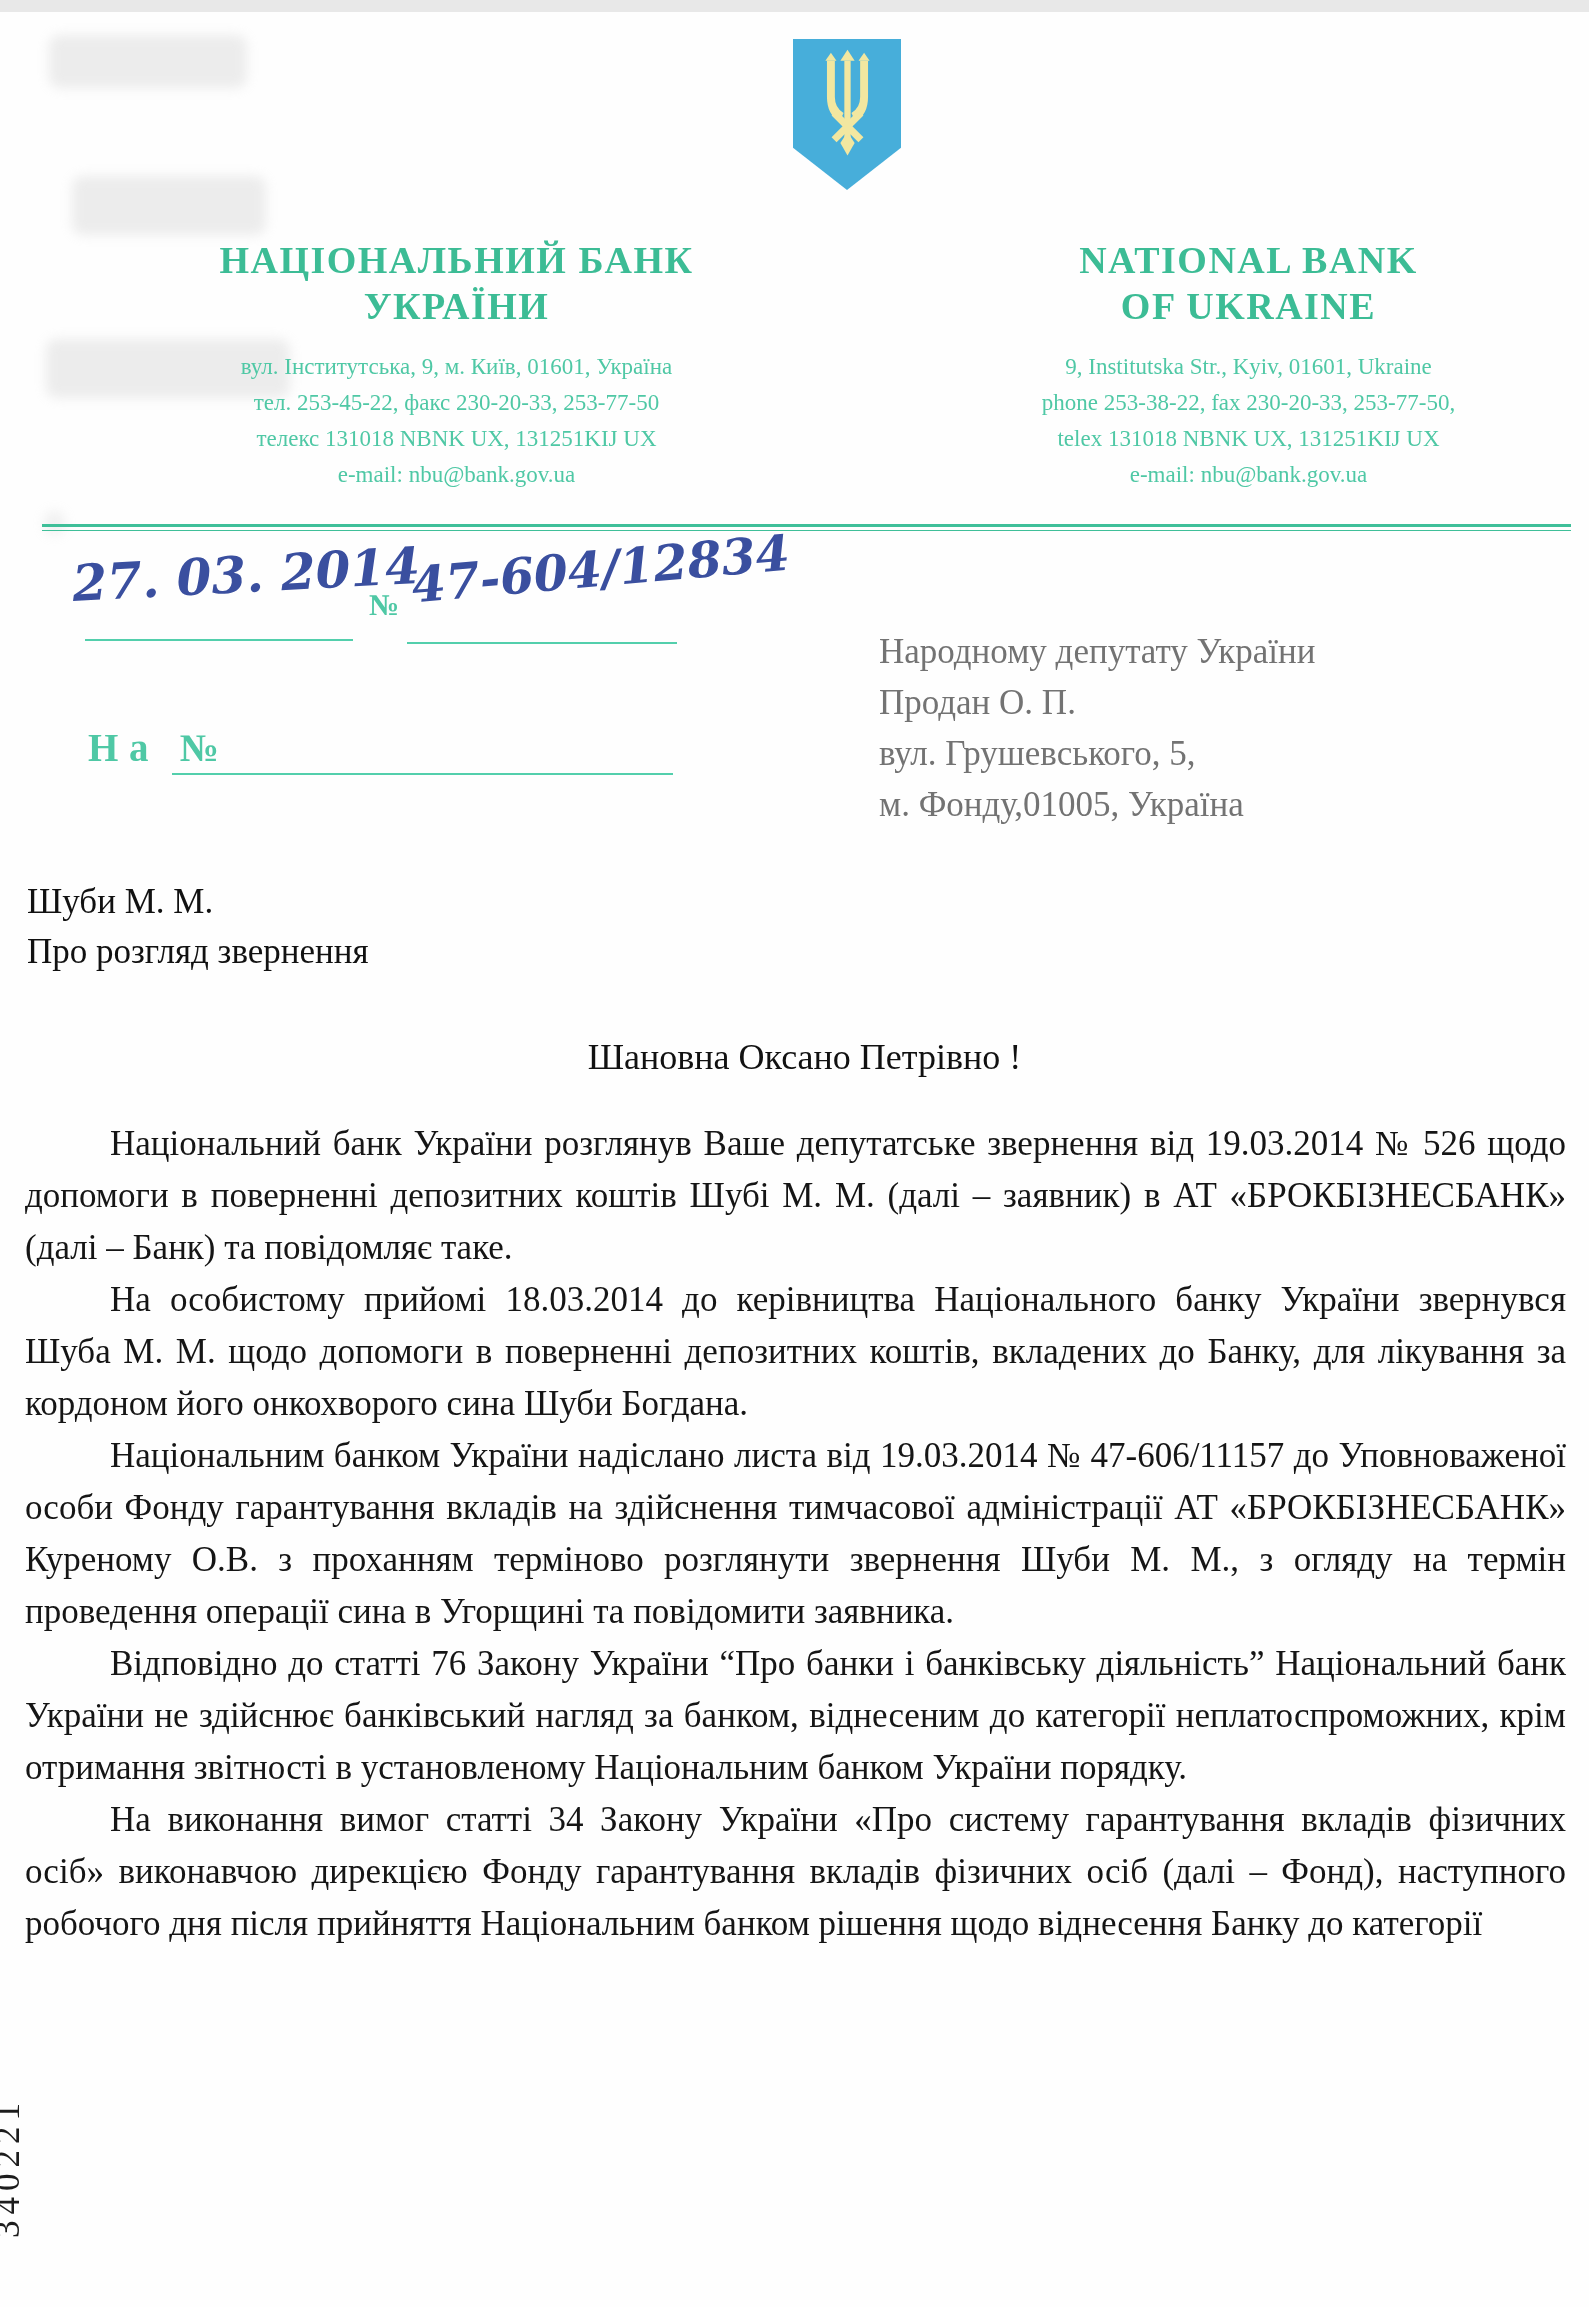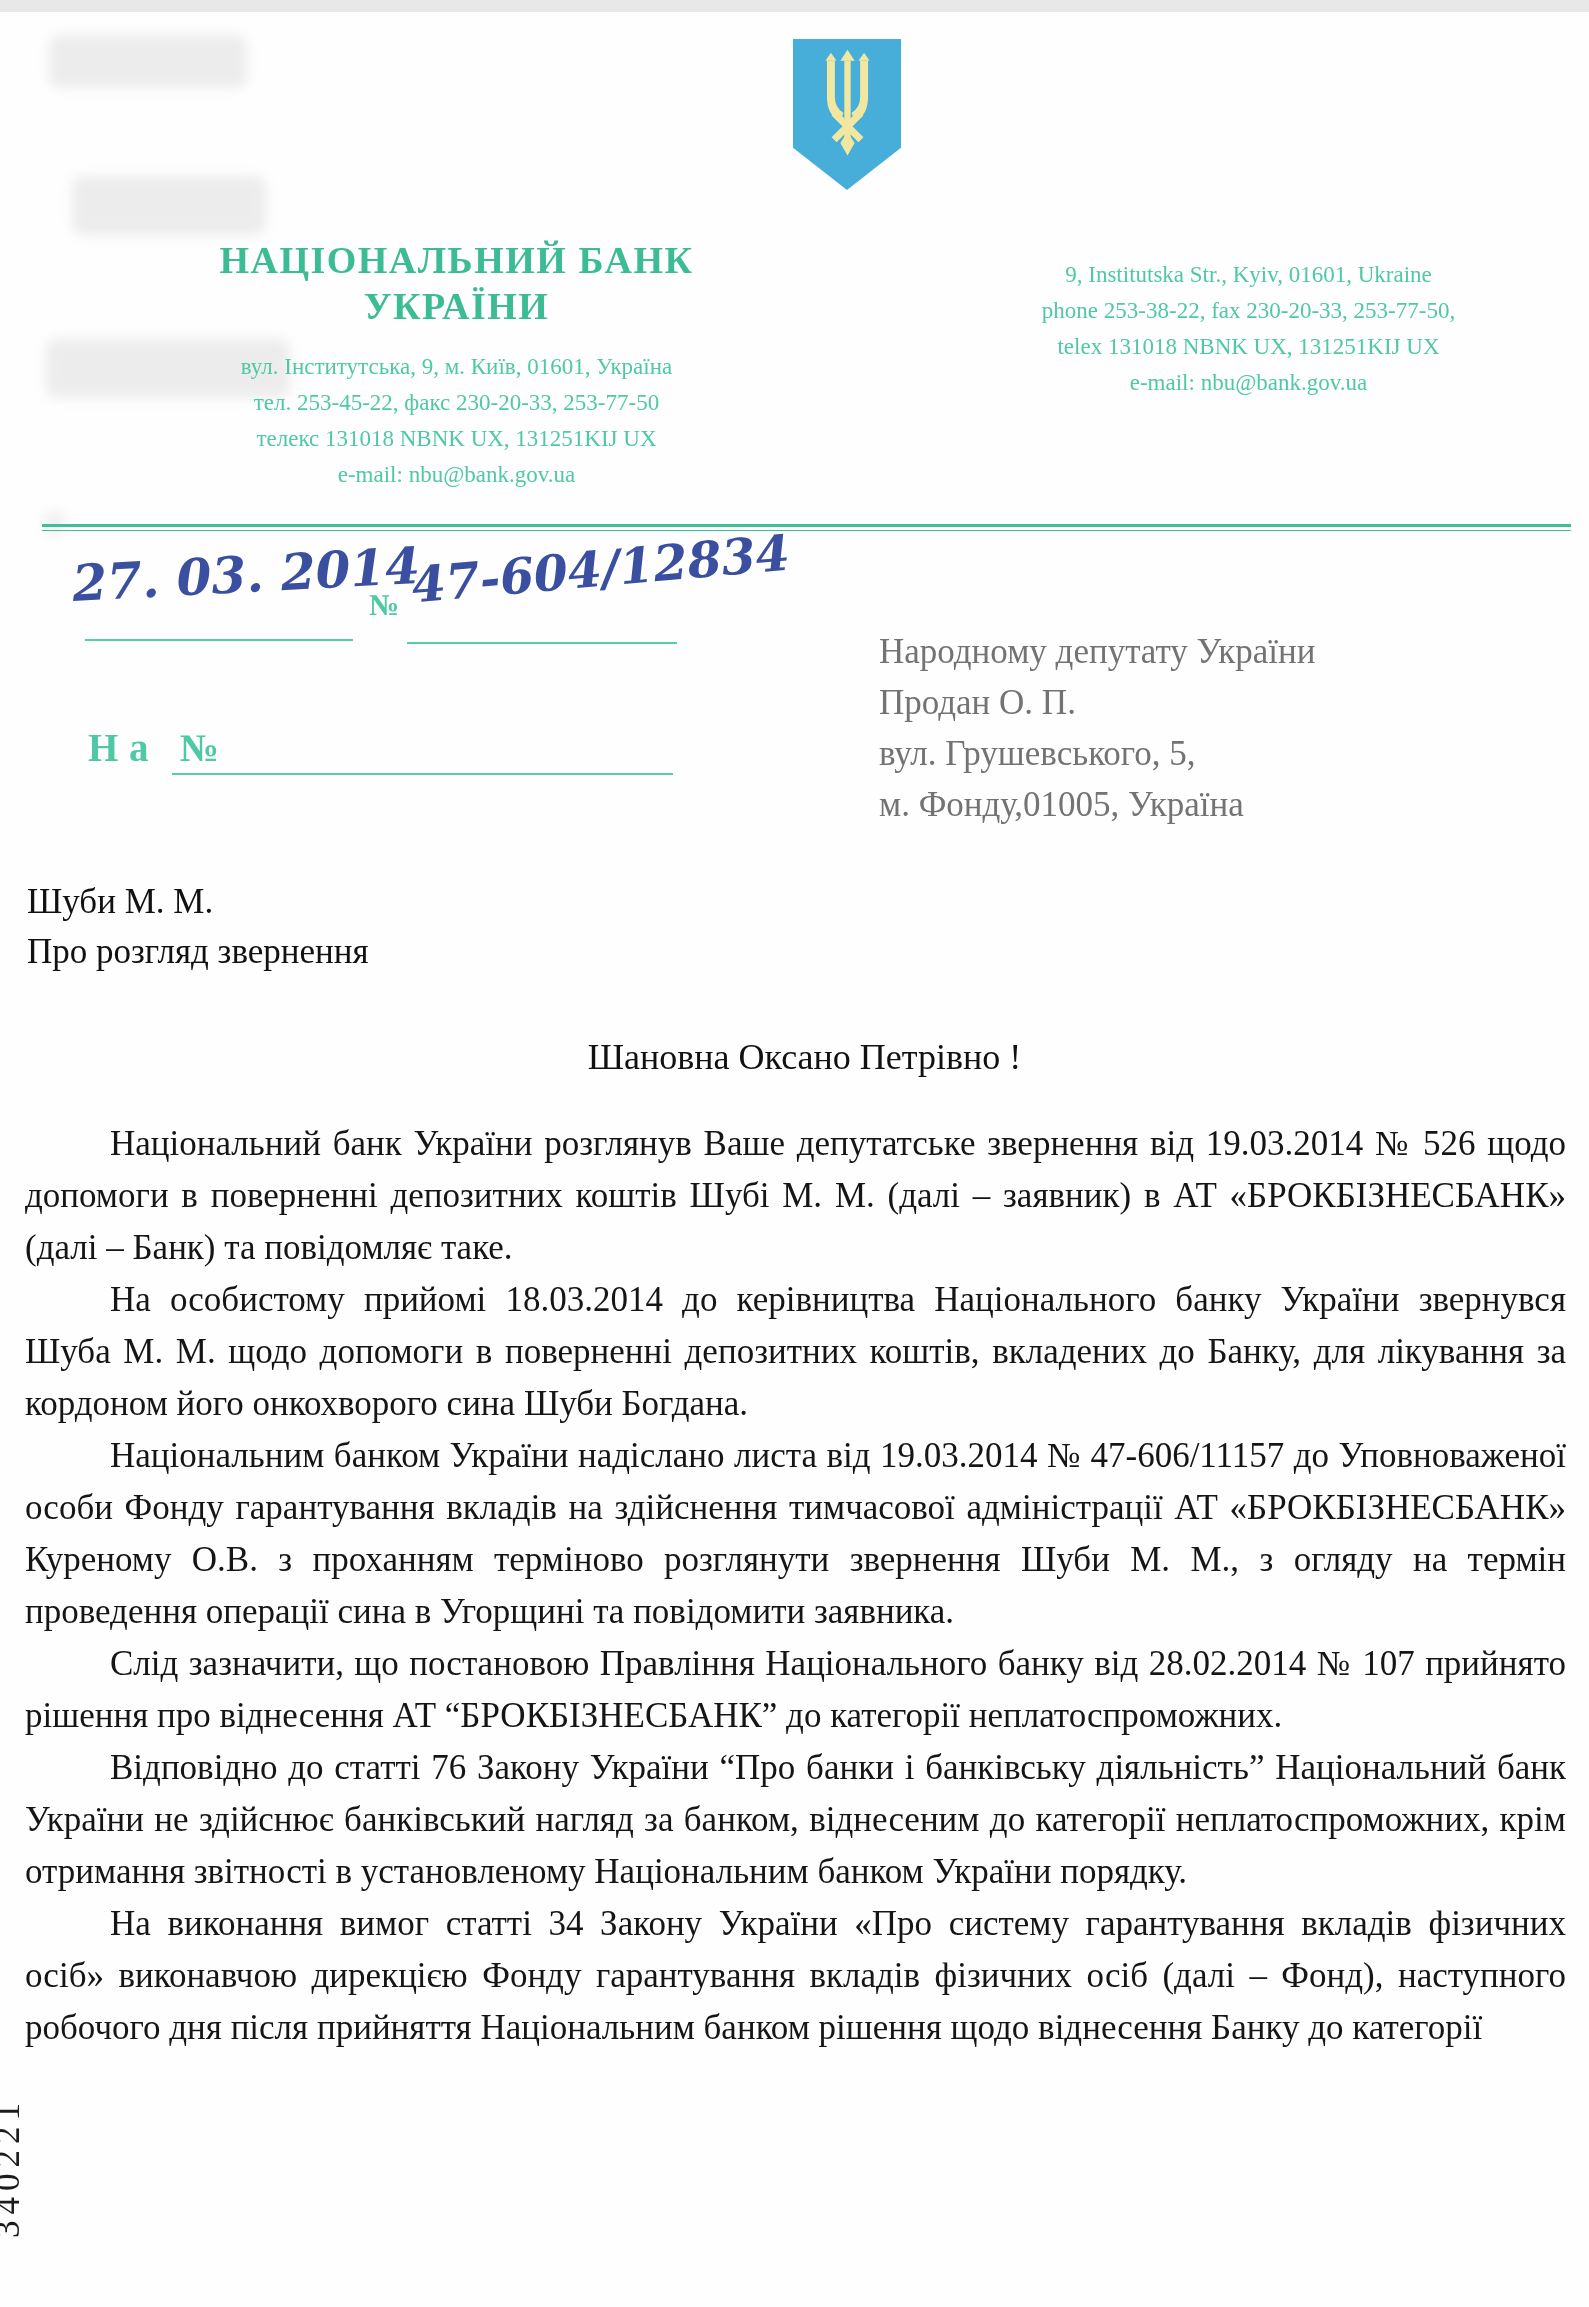--- a/index.html
+++ b/index.html
@@ -80,20 +80,22 @@
 УКРАЇНИ</div>
     <div class="lh-lines">
       <div>вул. Інститутська, 9, м. Київ, 01601, Україна</div>
       <div>тел. 253-45-22, факс 230-20-33, 253-77-50</div>
       <div>телекс 131018 NBNK UX, 131251KIJ UX</div>
       <div>e-mail: nbu@bank.gov.ua</div>
     </div>
   </div>
 
   <div class="lh-col" style="left:944px; top:225px; width:609px;">
+    <div class="lh-title">NATIONAL BANK
+OF UKRAINE</div>
     <div class="lh-lines">
       <div>9, Institutska Str., Kyiv, 01601, Ukraine</div>
       <div>phone 253-38-22, fax 230-20-33, 253-77-50,</div>
       <div>telex 131018 NBNK UX, 131251KIJ UX</div>
       <div>e-mail: nbu@bank.gov.ua</div>
     </div>
   </div>
 
   <div class="divider"></div>
 
@@ -116,21 +118,20 @@
     <div>Шуби М. М.</div>
     <div>Про розгляд звернення</div>
   </div>
 
   <div class="salutation">Шановна Оксано Петрівно !</div>
 
   <div class="body-text">
     <p>Національний банк України розглянув Ваше депутатське звернення від 19.03.2014 № 526 щодо допомоги в поверненні депозитних коштів Шубі М. М. (далі – заявник) в АТ «БРОКБІЗНЕСБАНК» (далі – Банк) та повідомляє таке.</p>
     <p>На особистому прийомі 18.03.2014 до керівництва Національного банку України звернувся Шуба М. М. щодо допомоги в поверненні депозитних коштів, вкладених до Банку, для лікування за кордоном його онкохворого сина Шуби Богдана.</p>
     <p>Національним банком України надіслано листа від 19.03.2014 № 47-606/11157 до Уповноваженої особи Фонду гарантування вкладів на здійснення тимчасової адміністрації АТ «БРОКБІЗНЕСБАНК» Куреному О.В. з проханням терміново розглянути звернення Шуби М. М., з огляду на термін проведення операції сина в Угорщині та повідомити заявника.</p>
-    <p>Слід зазначити, що постановою Правління Національного банку від 28.02.2014 № 107 прийнято рішення про віднесення АТ “БРОКБІЗНЕСБАНК” до категорії неплатоспроможних.</p>
     <p>Відповідно до статті 76 Закону України “Про банки і банківську діяльність” Національний банк України не здійснює банківський нагляд за банком, віднесеним до категорії неплатоспроможних, крім отримання звітності в установленому Національним банком України порядку.</p>
     <p>На виконання вимог статті 34 Закону України «Про систему гарантування вкладів фізичних осіб» виконавчою дирекцією Фонду гарантування вкладів фізичних осіб (далі – Фонд), наступного робочого дня після прийняття Національним банком рішення щодо віднесення Банку до категорії</p>
   </div>
 
   <div class="margin-note">340221</div>
 
 </div>
 
 
 </body></html>

